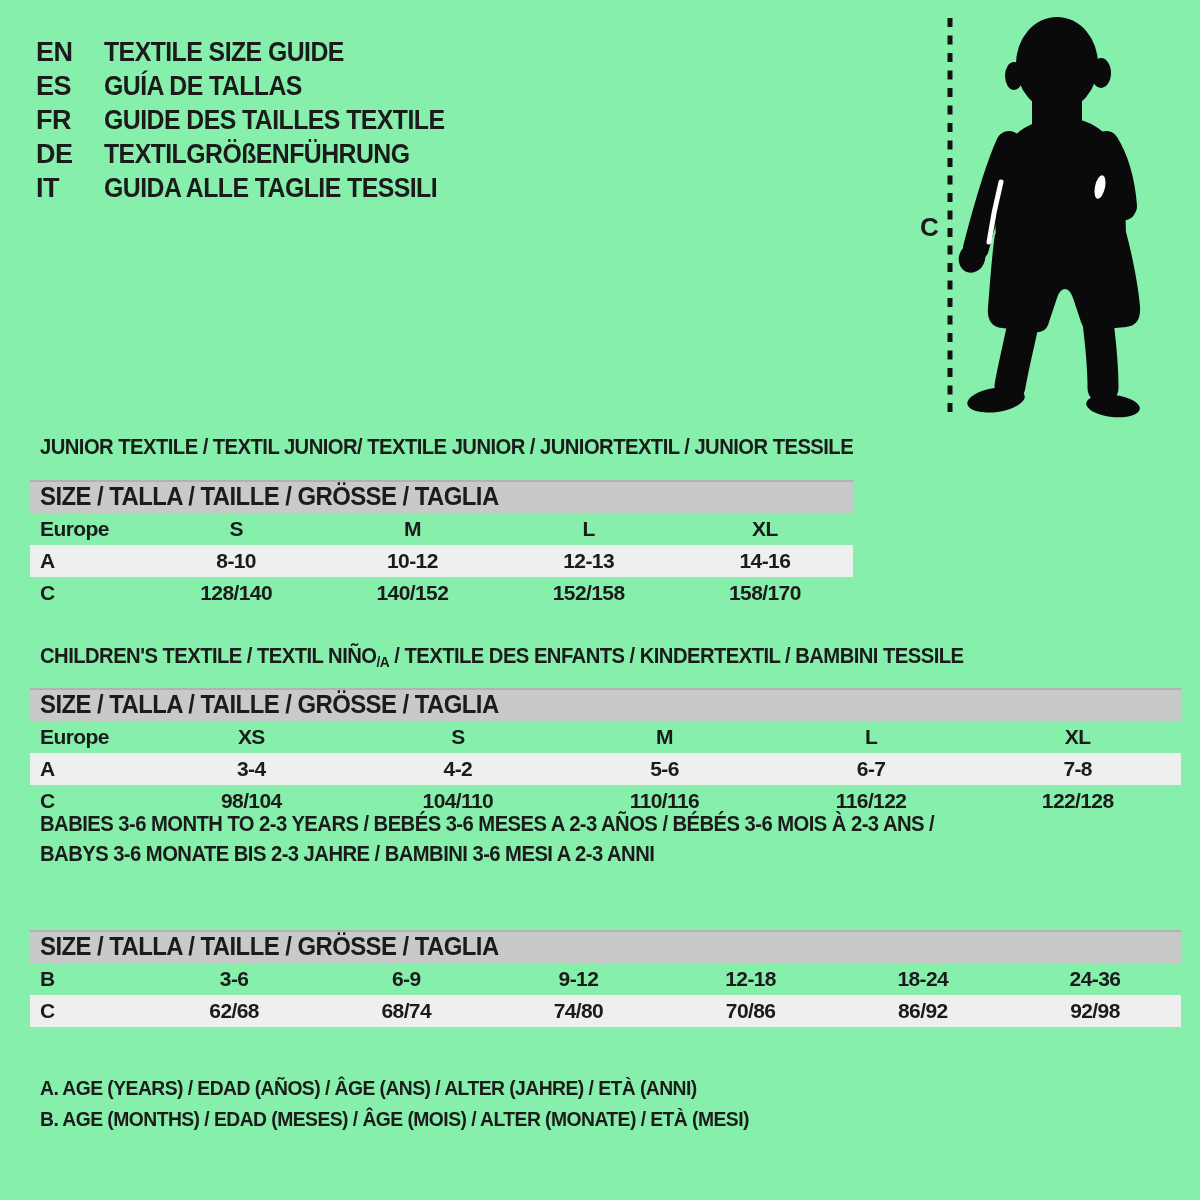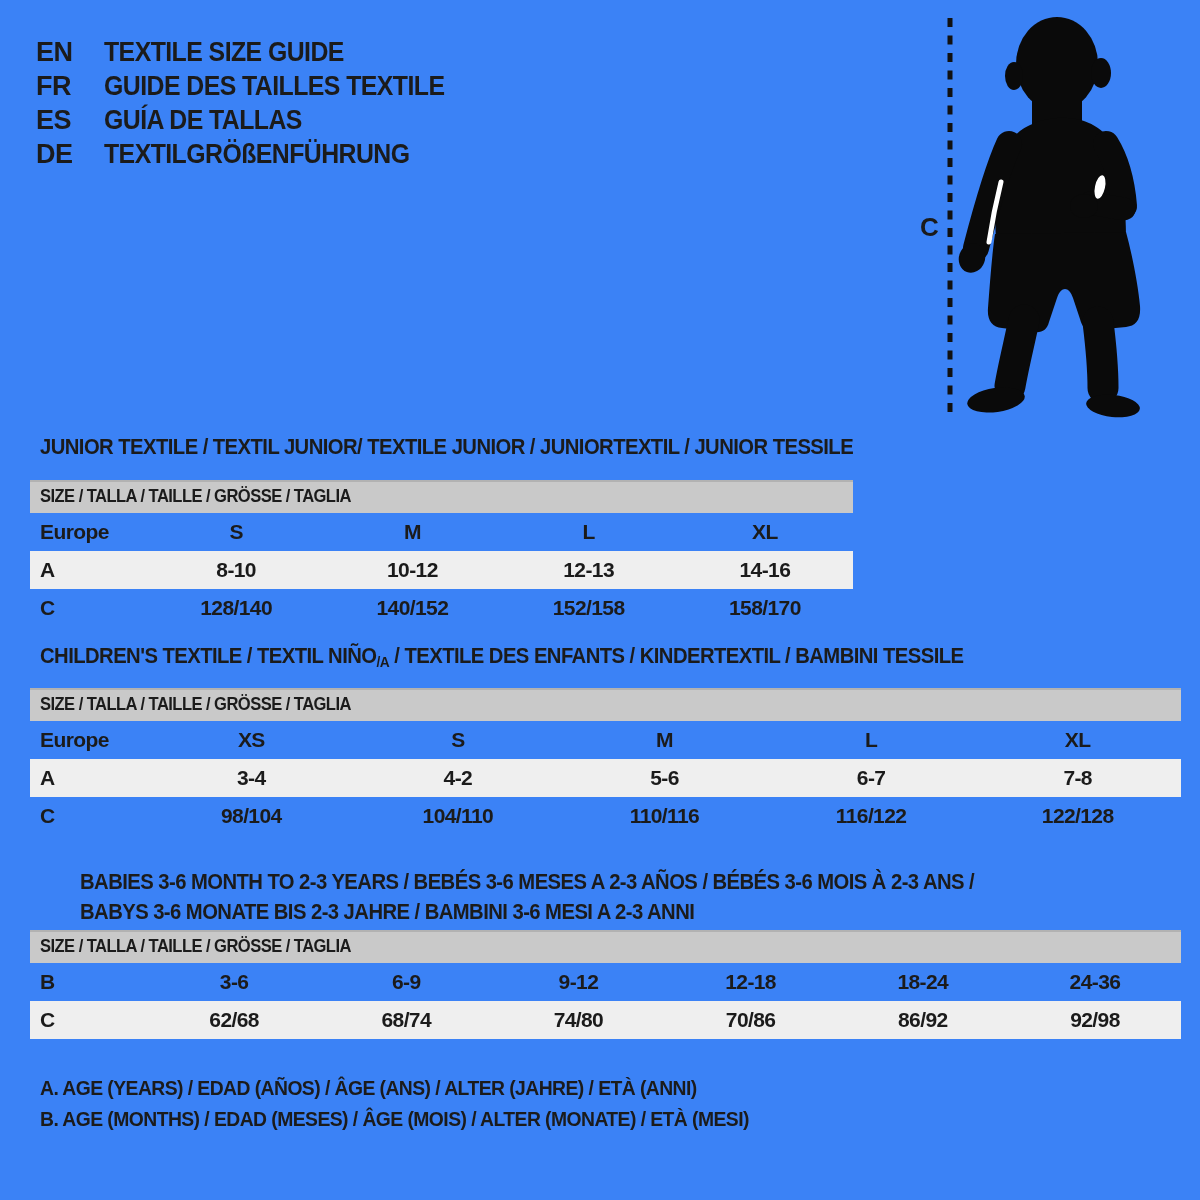--- a/index.html
+++ b/index.html
@@ -1,17 +1,17 @@
 <!DOCTYPE html>
 <html><head>
 <meta charset="utf-8">
 <style>
   html,body{margin:0;padding:0;background:#ffffff;}
   .canvas{
-    position:relative;width:1200px;height:1200px;background:#3b82f6;overflow:hidden;
+    position:relative;width:1200px;height:1200px;background:#86efac;overflow:hidden;
     font-family:"Liberation Sans","DejaVu Sans",sans-serif;font-weight:bold;
     color:#1b1b1b;letter-spacing:-0.6px;
   }
   
   .cond{transform:scaleX(0.92);transform-origin:0 50%;white-space:nowrap;display:block;}
 
   
   .lang-block{position:absolute;left:36px;top:35px;}
   .lang-row{display:flex;height:34px;align-items:center;font-size:27px;}
   .lang-code{width:68px;flex:0 0 68px;}
@@ -23,52 +23,56 @@
 
   
   .sec-title{position:absolute;left:40px;font-size:22px;line-height:28px;}
   .sec-title.two-line{line-height:30px;}
   .title-sub{font-size:15px;vertical-align:-4px;}
 
   
   .stable{position:absolute;left:30px;}
   .sbar{
     height:33px;line-height:33px;background:#c9c9c9;
-    box-shadow:inset 0 2px 0 #b2b2b2;padding-left:10px;font-size:18px;overflow:hidden;
+    box-shadow:inset 0 2px 0 #b2b2b2;padding-left:10px;font-size:26px;overflow:hidden;
   }
-  .trow{display:flex;height:38px;align-items:center;font-size:21px;}
+  .trow{display:flex;height:32px;align-items:center;font-size:21px;}
   .trow.shade{background:#efefef;}
   .tlabel{flex:0 0 108px;padding-left:10px;text-align:left;}
   .tcell{flex:1;text-align:center;}
 
   
   .notes{position:absolute;left:40px;top:1072px;font-size:21px;}
   .note-line{height:31px;line-height:31px;}
 </style>
 </head>
 <body>
 
 <div class="canvas">
 
   <div class="lang-block">
     <div class="lang-row">
       <span class="lang-code">EN</span>
       <span class="lang-label">TEXTILE SIZE GUIDE</span>
     </div>
     <div class="lang-row">
+      <span class="lang-code">ES</span>
+      <span class="lang-label">GUÍA DE TALLAS</span>
+    </div>
+    <div class="lang-row">
       <span class="lang-code">FR</span>
       <span class="lang-label">GUIDE DES TAILLES TEXTILE</span>
     </div>
     <div class="lang-row">
-      <span class="lang-code">ES</span>
-      <span class="lang-label">GUÍA DE TALLAS</span>
-    </div>
-    <div class="lang-row">
       <span class="lang-code">DE</span>
       <span class="lang-label">TEXTILGRÖßENFÜHRUNG</span>
+    </div>
+    <div class="lang-row">
+      <span class="lang-code">IT</span>
+      <span class="lang-label">GUIDA ALLE TAGLIE TESSILI</span>
     </div>
   </div>
 
   <svg class="figure" viewBox="0 0 260 410" xmlns="http://www.w3.org/2000/svg">
     <line x1="50" y1="8" x2="50" y2="405" stroke="#111111" stroke-width="5" stroke-dasharray="9 8.5"></line>
     <text x="20" y="226" font-size="26" fill="#1b1b1b">C</text>
     <g fill="#0a0a0a" stroke="none">
 
       <ellipse cx="157" cy="54" rx="41" ry="47"></ellipse>
       <ellipse cx="114" cy="66" rx="9" ry="14"></ellipse>
@@ -151,21 +155,21 @@
     <div class="trow">
       <span class="tlabel">C</span>
       <span class="tcell">98/104</span>
       <span class="tcell">104/110</span>
       <span class="tcell">110/116</span>
       <span class="tcell">116/122</span>
       <span class="tcell">122/128</span>
     </div>
   </div>
 
-  <div class="sec-title two-line" style="top:867px;margin-left:40px;">
+  <div class="sec-title two-line" style="top:809px;">
     <span class="cond">BABIES 3-6 MONTH TO 2-3 YEARS / BEBÉS 3-6 MESES A 2-3 AÑOS / BÉBÉS 3-6 MOIS À 2-3 ANS /</span>
     <span class="cond">BABYS 3-6 MONATE BIS 2-3 JAHRE / BAMBINI 3-6 MESI A 2-3 ANNI</span>
   </div>
 
   <div class="stable" style="top:930px;width:1151px;">
     <div class="sbar">
       <span class="cond">SIZE / TALLA / TAILLE / GRÖSSE / TAGLIA</span>
     </div>
     <div class="trow">
       <span class="tlabel">B</span>

